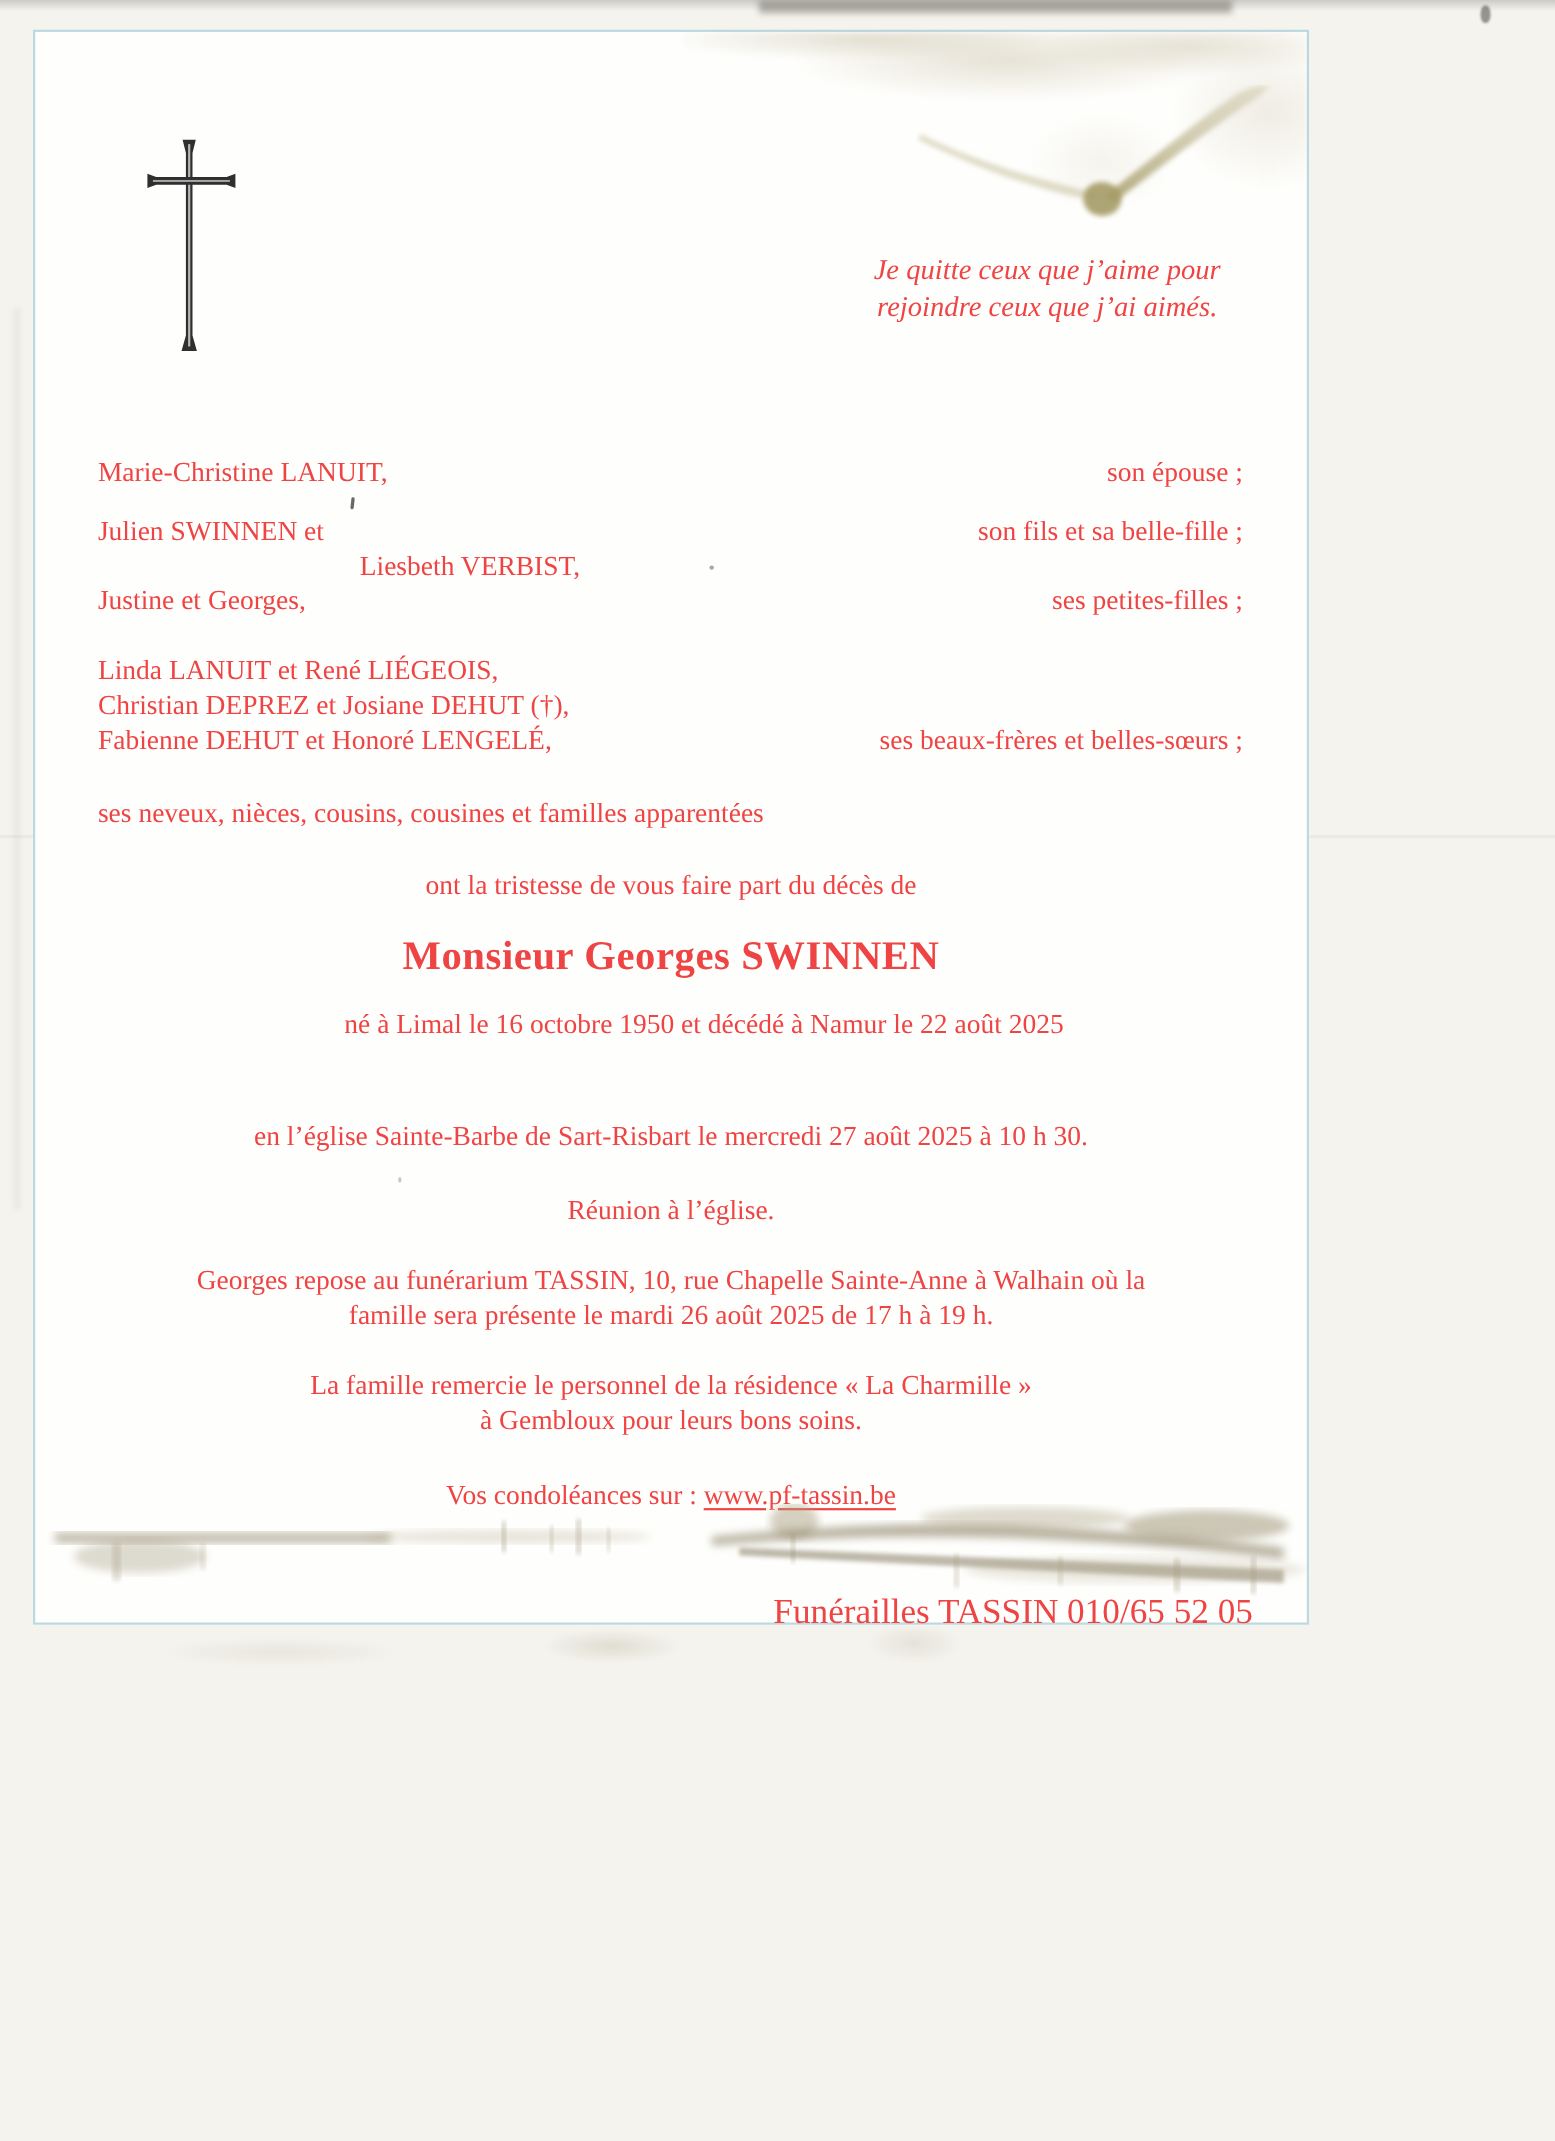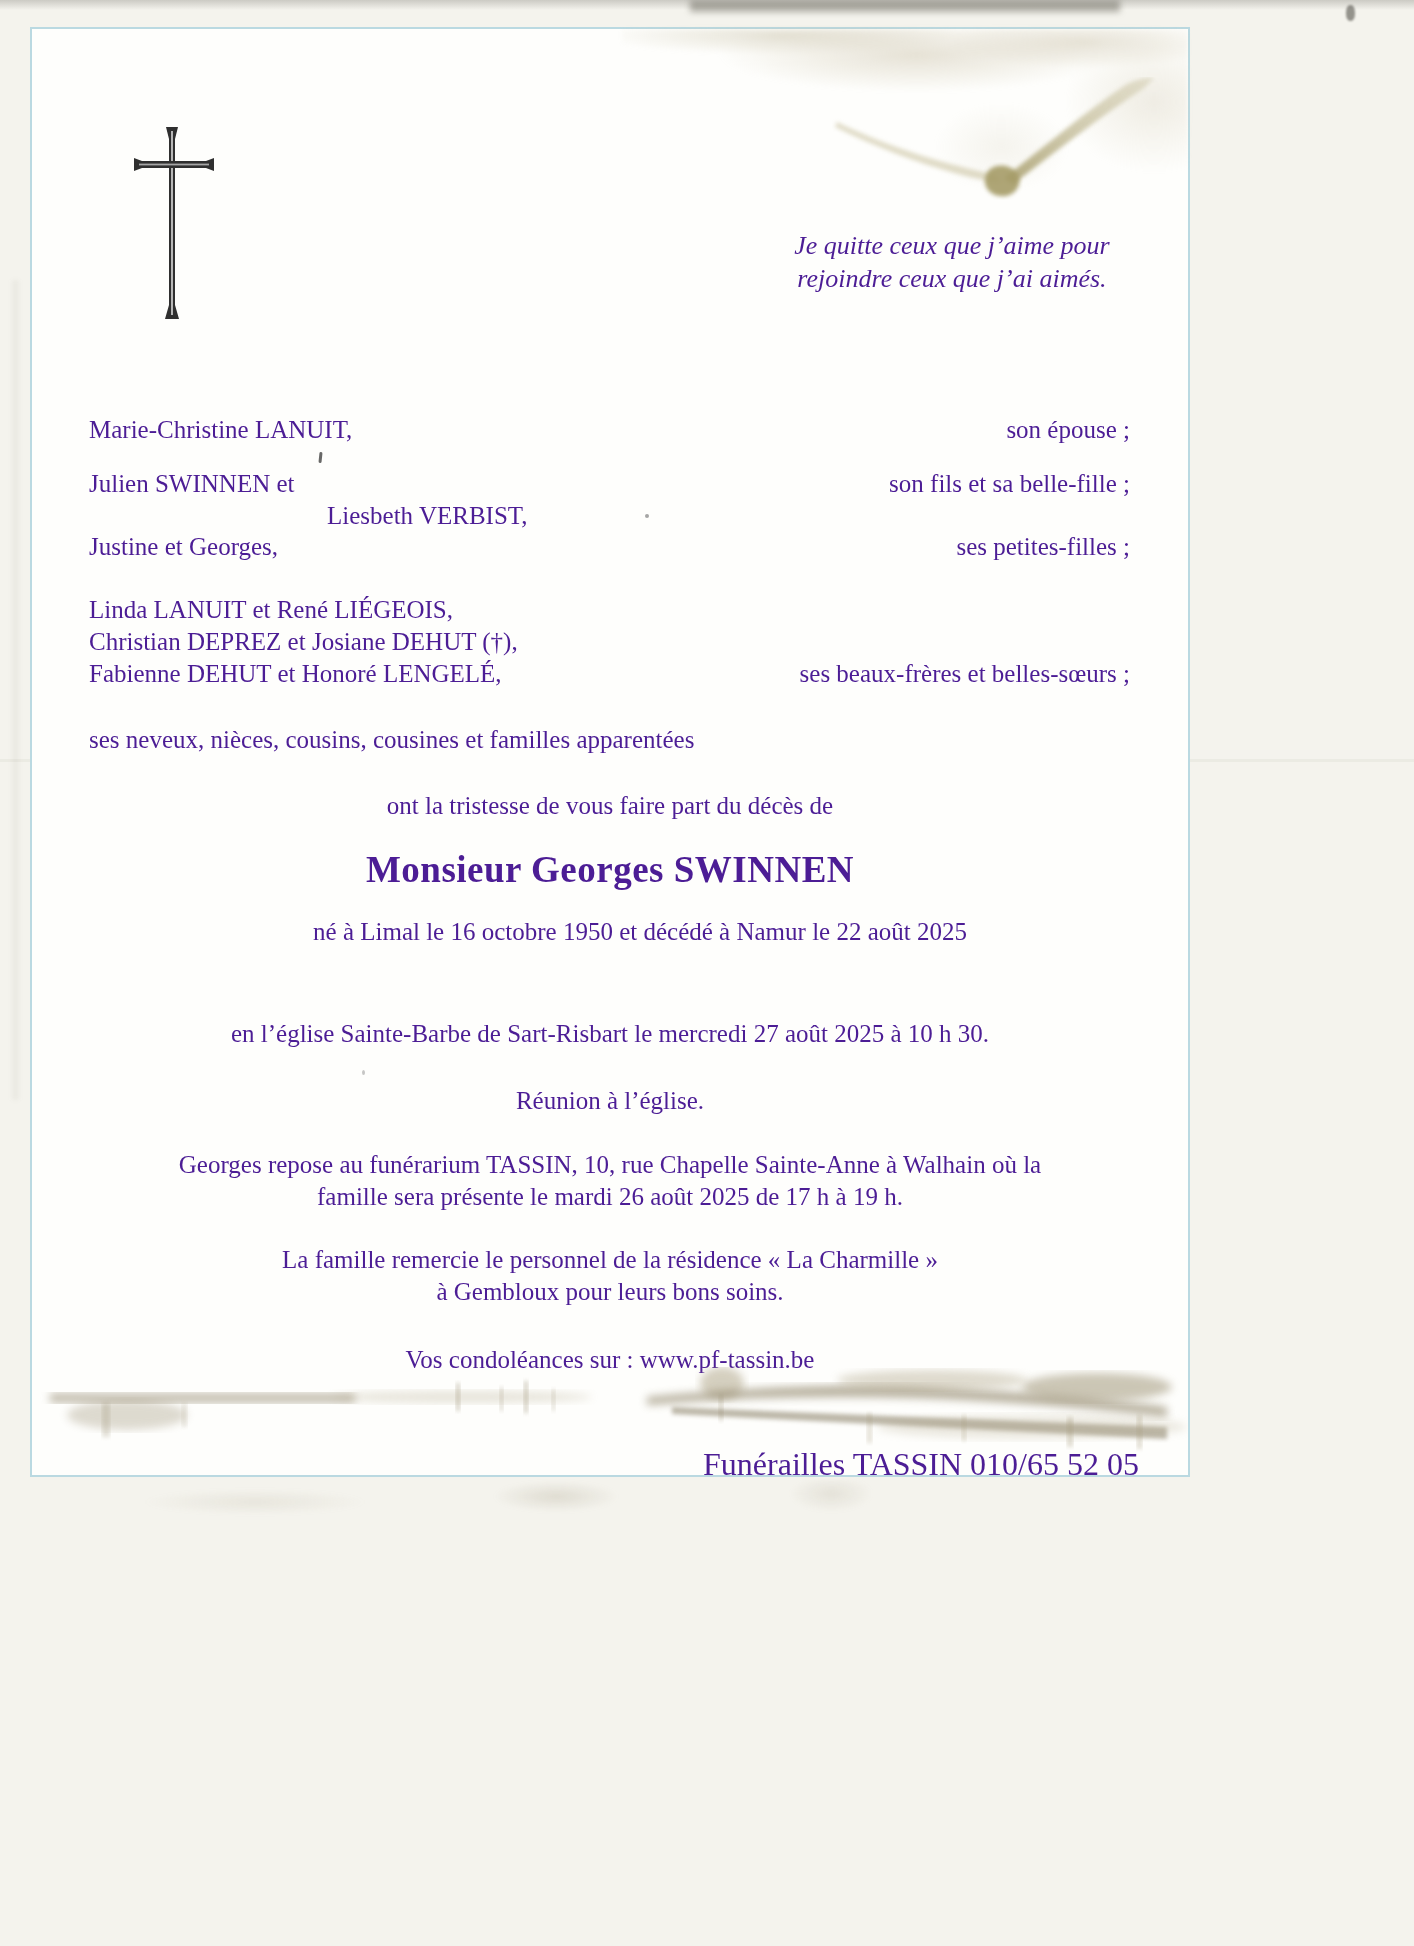--- a/index.html
+++ b/index.html
@@ -1,19 +1,19 @@
 <!DOCTYPE html>
 <html><head>
 <meta charset="utf-8">
 <style>
   html,body{margin:0;padding:0;background:#e9e8e3;}
   .page{
     position:relative;width:1414px;height:1946px;margin:0 auto;
     background:#f4f3ed;overflow:hidden;
-    font-family:"Liberation Serif","DejaVu Serif",serif;color:#4c1d95;
+    font-family:"Liberation Serif","DejaVu Serif",serif;color:#ef4444;
   }
   
   .scan-top-band{position:absolute;left:0;top:0;width:100%;height:10px;
     background:linear-gradient(to bottom,rgba(110,108,100,0.30),rgba(110,108,100,0));}
   .scan-top-dark{position:absolute;left:690px;top:0;width:430px;height:12px;
     background:rgba(90,88,78,0.45);filter:blur(3px);}
   .scan-top-tick{position:absolute;left:1346px;top:5px;width:9px;height:16px;
     background:rgba(70,68,60,0.55);border-radius:45%;filter:blur(1px);}
   .scan-left-strip{position:absolute;left:12px;top:280px;width:7px;height:820px;
     background:rgba(100,98,90,0.06);filter:blur(2px);}
@@ -59,21 +59,21 @@
   .deceased{top:812px;font-size:37px;line-height:58px;font-weight:bold;letter-spacing:0.5px;}
   .dates{top:888px;margin-left:30px;}
   .cel1{top:957px;}
   .cel2{top:990px;font-weight:normal;}
   .reunion{top:1057px;}
   .rep1{top:1121px;}
   .rep2{top:1153px;}
   .th1{top:1216px;}
   .th2{top:1248px;}
   .condol{top:1316px;}
-  .url{text-underline-offset:4px;}
+  .url{text-decoration:underline;text-underline-offset:4px;}
   .watermark{position:absolute;left:0;top:1338px;}
   .footer{position:absolute;right:49px;top:1421px;font-size:32px;line-height:28px;white-space:nowrap;}
 </style>
 </head>
 <body>
 
 <div class="page">
 
   <div class="scan-top-band"></div>
   <div class="scan-top-dark"></div>

